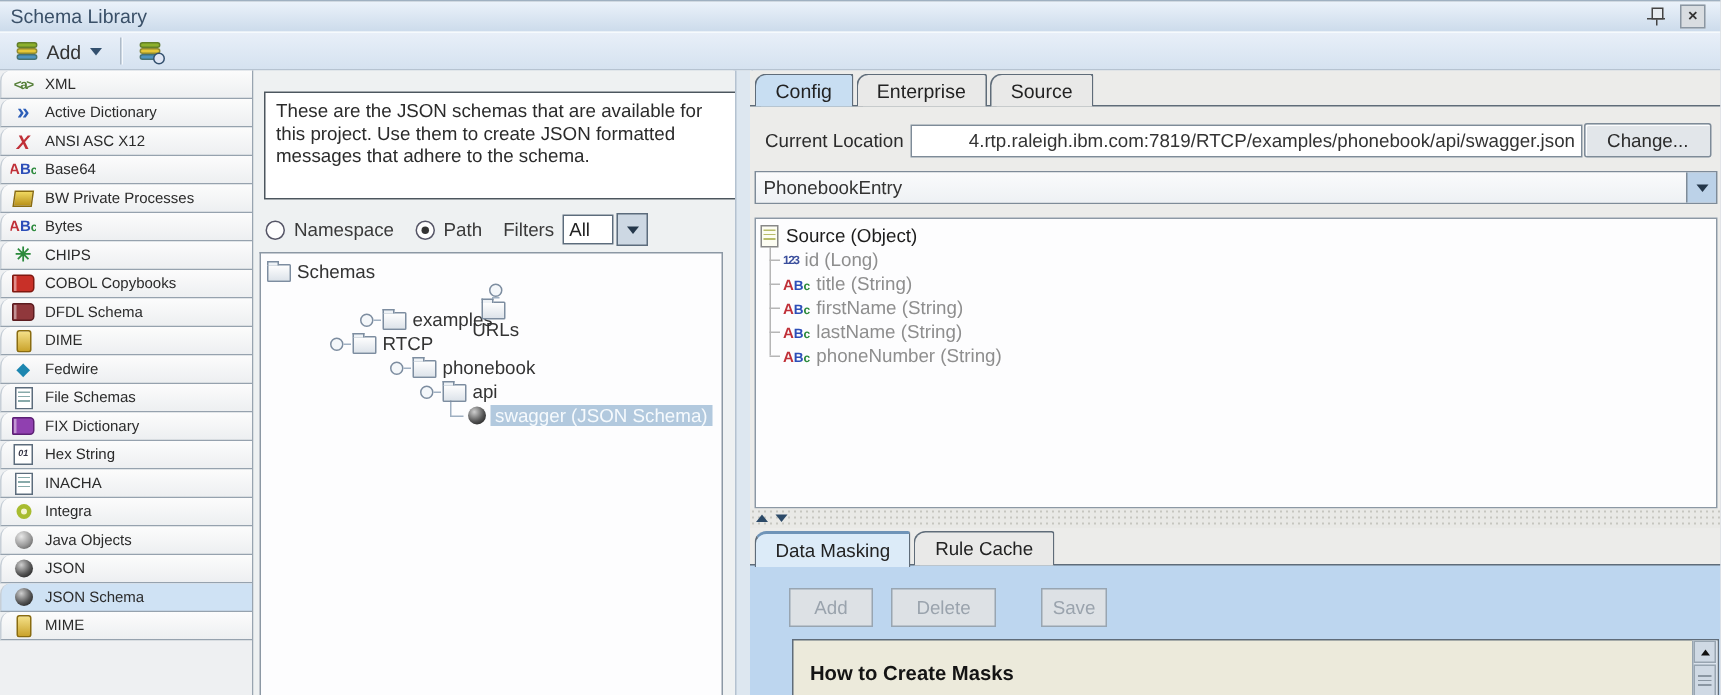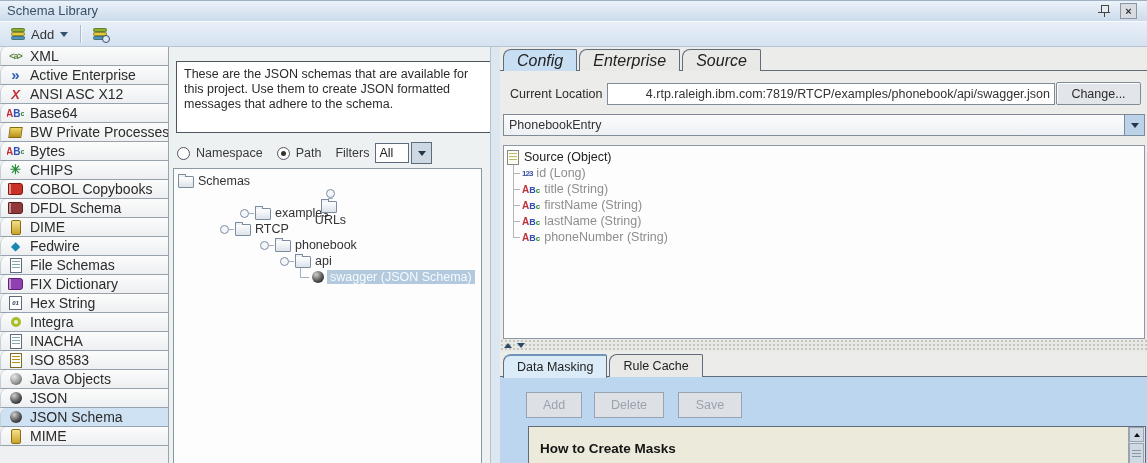--- a/index.html
+++ b/index.html
@@ -33,21 +33,21 @@
   .caret{width:0;height:0;border:4px solid transparent;border-top:5px solid #33506e;margin-top:4px;}
   .tbsep{width:1px;height:18px;background:#aebbc9;margin:0 7px;box-shadow:1px 0 0 #f4f8fc;}
   
   .sidebar{position:absolute;left:0;top:46px;width:168px;bottom:0;background:#eef0f2;
            border-right:1px solid #98a4b0;overflow:hidden;}
   .srow{height:18px;display:flex;align-items:center;gap:6px;padding-left:6px;
         background:linear-gradient(#fcfcfc,#edeff1);border-bottom:1px solid #96a2ae;
         border-top-left-radius:7px;border-left:1px solid #c7cfd7;box-sizing:content-box;}
   .srow.selected{background:#cfe2f4;}
   .icw{width:17px;height:15px;flex:none;display:flex;align-items:center;justify-content:center;overflow:hidden;}
-  .slabel{white-space:nowrap;font-size:14px;color:#2b2b2b;}
+  .slabel{white-space:nowrap;font-size:10px;color:#2b2b2b;}
   
   .g-tag{font-size:9px;font-weight:bold;color:#57803a;letter-spacing:-1px;}
   .g-chev{font-size:15px;font-weight:bold;color:#2c5eb8;line-height:10px;}
   .g-x{font-size:13px;font-weight:bold;color:#c03038;font-style:italic;}
   .g-ab b{font-size:10px;font-weight:bold;}
   .g-ab .a{color:#c03038;}.g-ab .b{color:#2c4eb8;}.g-ab .c{color:#2c8a3c;font-size:8px;}
   .g-gold{width:11px;height:9px;background:linear-gradient(#f0d860,#b89018);border:1px solid #8a6c10;transform:skewX(-8deg);}
   .g-star{font-size:13px;font-weight:bold;color:#2c8a3c;line-height:10px;}
   .g-book{width:13px;height:10px;border-radius:1px 3px 3px 1px;box-shadow:inset 2px 0 0 rgba(255,255,255,.45);}
   .g-book.red{background:#c83028;border:1px solid #801810;}
@@ -94,21 +94,21 @@
   .lelbow{width:8px;height:12px;border-left:1px solid #9fb0c2;border-bottom:1px solid #9fb0c2;
           margin:-6px 3px 6px 0;flex:none;}
   .sellabel{background:#b2c9de;color:#f6fafd;padding:0 3px;}
   
   .vsplit{position:absolute;left:490px;top:46px;width:10px;bottom:0;background:#dde7f0;
           border-left:1px solid #b4c2d0;border-right:1px solid #8ea0b4;}
   
   .rightpane{position:absolute;left:500px;top:46px;right:0;bottom:0;background:#ececea;}
   .tabs{position:absolute;left:3px;top:2px;height:21px;display:flex;gap:2px;z-index:2;}
   .tab{height:21px;padding:0 13px;background:#e9e9e8;border:1px solid #5f6c79;border-bottom:none;
-       border-radius:8px 2px 0 0;display:flex;align-items:center;font-size:16px;color:#222;font-style:italic;}
+       border-radius:8px 2px 0 0;display:flex;align-items:center;font-size:13px;color:#222;}
   .tab.active{background:#c8def2;}
   .config{position:absolute;left:0;top:23px;right:0;height:269px;background:#ececea;border-top:1px solid #5f6c79;box-sizing:border-box;}
   .loclabel{position:absolute;left:10px;top:16px;font-size:12.5px;color:#2b2b2b;}
   .locfield{position:absolute;left:107px;top:12px;width:438px;height:20px;background:#fff;
             border:1px solid #7e8b98;padding:0 4px;display:flex;align-items:center;justify-content:flex-end;
             overflow:hidden;font-size:12.5px;color:#333;white-space:nowrap;}
   .changebtn{position:absolute;left:556px;top:11px;width:85px;height:23px;background:#e2e6ea;
              border:1px solid #7e8b98;border-radius:2px;box-shadow:inset 1px 1px 0 #fcfdfe;
              display:flex;align-items:center;justify-content:center;font-size:12.5px;color:#2b2b2b;}
   .combo{position:absolute;left:3px;top:43px;right:2px;height:22px;border:1px solid #7e8b98;
@@ -141,21 +141,21 @@
   
   .tabs2{position:absolute;left:3px;top:307px;height:22px;display:flex;gap:2px;z-index:2;}
   .tab2{height:22px;padding:0 13px;background:#e9e9e8;border:1px solid #5f6c79;border-bottom:none;
         border-radius:8px 2px 0 0;display:flex;align-items:center;font-size:12.5px;color:#222;}
   .tab2.active{background:#dcebf8;border-top:2px solid #6f94b8;}
   .maskpanel{position:absolute;left:0;top:329px;right:0;bottom:0;background:#bdd6ef;border-top:1px solid #5f6c79;}
   .mbtn{position:absolute;top:15px;height:26px;background:#dde1e5;border:1px solid #98a5b1;
         display:flex;align-items:center;justify-content:center;font-size:12.5px;color:#9aa3ad;}
   .mbtn.add{left:26px;width:56px;}
   .mbtn.del{left:94px;width:70px;}
-  .mbtn.save{left:178px;width:64px;}
+  .mbtn.save{left:194px;width:44px;}
   .helpbox{position:absolute;left:28px;top:49px;right:1px;bottom:-2px;background:#eceadb;border:1px solid #5f6c79;}
   .helptitle{position:absolute;left:11px;top:14px;font-weight:bold;font-size:13.5px;color:#141414;}
   .sbar{position:absolute;right:0;top:0;bottom:0;width:16px;background:#dbe3ed;border-left:1px solid #98a5b1;}
   .sbtn{position:absolute;left:0;top:0;width:15px;height:15px;background:#cfd9e4;border:1px solid #98a5b1;
         box-sizing:border-box;display:flex;align-items:center;justify-content:center;}
   .sbtn .t{width:0;height:0;border:3px solid transparent;border-bottom:4px solid #111;margin-top:-3px;}
   .sthumb{position:absolute;left:0;top:16px;width:15px;height:22px;background:#cfd9e4;border:1px solid #98a5b1;
           box-sizing:border-box;background-image:repeating-linear-gradient(#8a96a2 0 1px,transparent 1px 3px);
           background-size:9px 9px;background-position:2px 6px;background-repeat:no-repeat;}
 </style>
@@ -195,21 +195,21 @@
     </button>
   </div>
 
   <div class="sidebar">
     <div class="srow">
         <span class="icw g-tag">&lt;a&gt;</span>
         <span class="slabel">XML</span>
       </div>
     <div class="srow">
         <span class="icw g-chev">»</span>
-        <span class="slabel">Active Enterprise</span>
+        <span class="slabel">Active Dictionary</span>
       </div>
     <div class="srow">
         <span class="icw g-x">X</span>
         <span class="slabel">ANSI ASC X12</span>
       </div>
     <div class="srow">
         <span class="icw g-ab">
           <b class="a">A</b>
           <b class="b">B</b>
           <b class="c">c</b>
@@ -269,35 +269,29 @@
         <span class="slabel">FIX Dictionary</span>
       </div>
     <div class="srow">
         <span class="icw">
           <i class="g-hex">01</i>
         </span>
         <span class="slabel">Hex String</span>
       </div>
     <div class="srow">
         <span class="icw">
+          <i class="g-doc"></i>
+        </span>
+        <span class="slabel">INACHA</span>
+      </div>
+    <div class="srow">
+        <span class="icw">
           <i class="g-ring"></i>
         </span>
         <span class="slabel">Integra</span>
-      </div>
-    <div class="srow">
-        <span class="icw">
-          <i class="g-doc"></i>
-        </span>
-        <span class="slabel">INACHA</span>
-      </div>
-    <div class="srow">
-        <span class="icw">
-          <i class="g-doc gold"></i>
-        </span>
-        <span class="slabel">ISO 8583</span>
       </div>
     <div class="srow">
         <span class="icw">
           <i class="g-sphere gray"></i>
         </span>
         <span class="slabel">Java Objects</span>
       </div>
     <div class="srow">
         <span class="icw">
           <i class="g-sphere"></i>

